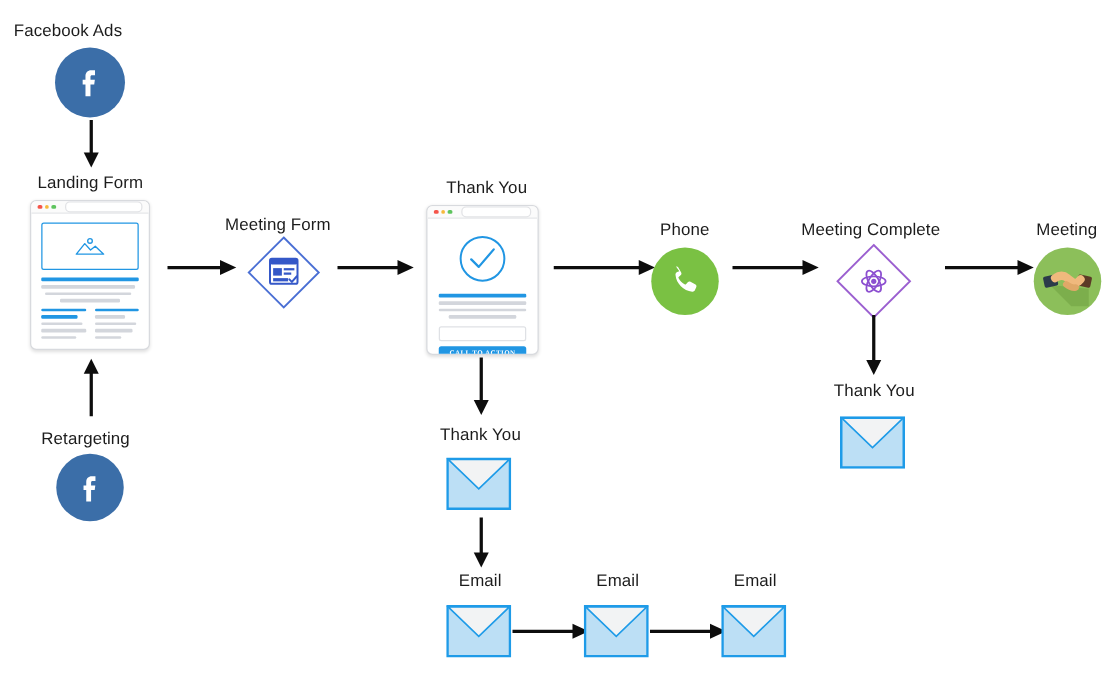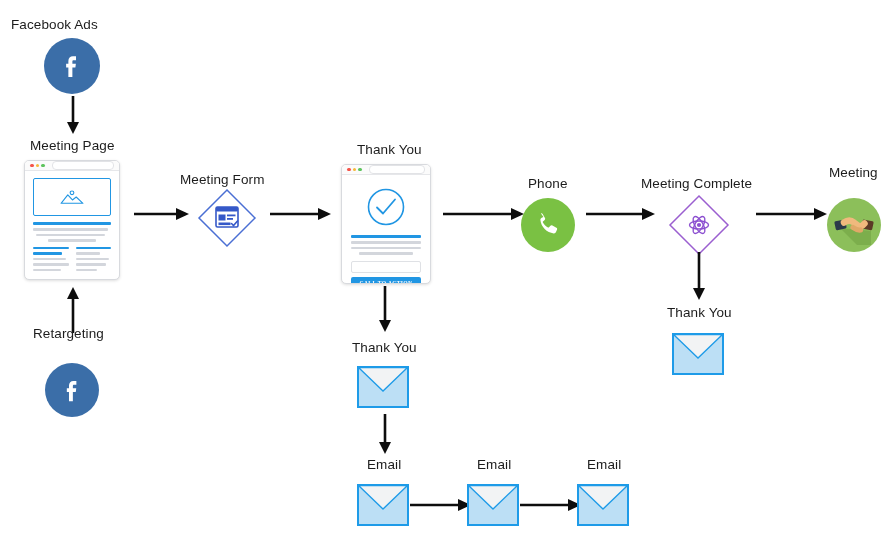--- a/index.html
+++ b/index.html
@@ -72,21 +72,21 @@
 
   <div class="arrow" style="left:64px;top:96px;">
     <svg width="18" height="40">
         <g>
       <line x1="9" y1="0" x2="9" y2="29" stroke="#0d0d0d" stroke-width="2.6"></line>
       <polygon points="9,38 3,26 15,26" fill="#0d0d0d"></polygon>
     </g>
       </svg>
   </div>
 
-  <div class="label" style="left:30px;top:139px;">Meeting Page</div>
+  <div class="label" style="left:30px;top:139px;">Landing Form</div>
 
   <div class="node browser" style="left:24px;top:160px;width:96px;height:120px;">
     <div class="bchrome">
       <span class="dot d1"></span>
       <span class="dot d2"></span>
       <span class="dot d3"></span>
       <span class="urlbar"></span>
     </div>
     <div class="bbody">
       <div class="imgbox">
@@ -222,42 +222,42 @@
 
   <div class="arrow" style="left:756px;top:205px;">
     <svg width="72" height="18">
         <g>
       <line x1="0" y1="9" x2="61" y2="9" stroke="#0d0d0d" stroke-width="2.6"></line>
       <polygon points="71,9 58,3 58,15" fill="#0d0d0d"></polygon>
     </g>
       </svg>
   </div>
 
-  <div class="label" style="left:829px;top:166px;">Meeting</div>
+  <div class="label" style="left:829px;top:177px;">Meeting</div>
 
   <div class="node circ" style="left:827px;top:198px;width:54px;height:54px;background:#8cbf5a;">
     <svg width="54" height="54" viewBox="0 0 54 54">
       <path d="M13 30 L30 47 L44 47 L44 33 Z" fill="#7cae4c"></path>
       <rect x="8" y="22.5" width="11" height="9" rx="1.4" fill="#2b3a4a" transform="rotate(-12 13 27)"></rect>
       <rect x="35" y="22.5" width="11" height="9" rx="1.4" fill="#5b3a26" transform="rotate(12 41 27)"></rect>
       <path d="M17 24.5 c3.5 -2.5 7 -2.5 10 0 l4 3 c1.5 1.2 3 1.2 4.5 0 l2 -2" fill="none" stroke="#f0b97d" stroke-width="6.5" stroke-linecap="round" stroke-linejoin="round"></path>
       <path d="M26 29.5 c2.5 1.8 5 3 7.5 2.5" fill="none" stroke="#e0a868" stroke-width="5.2" stroke-linecap="round"></path>
     </svg>
   </div>
 
   <div class="arrow" style="left:64px;top:286px;">
     <svg width="18" height="48">
         <g>
       <line x1="9" y1="47" x2="9" y2="10" stroke="#0d0d0d" stroke-width="2.6"></line>
       <polygon points="9,1 3,13 15,13" fill="#0d0d0d"></polygon>
     </g>
       </svg>
   </div>
 
-  <div class="label" style="left:33px;top:327px;">Retargeting</div>
+  <div class="label" style="left:33px;top:344px;">Retargeting</div>
 
   <div class="node fb" style="left:45px;top:363px;width:54px;height:54px;background:#3b6ea8;">
     <svg width="29" height="29" viewBox="0 0 24 24">
       <path fill="#ffffff" d="M15.2 4.2h-2.5c-2.1 0-3.6 1.5-3.6 3.7v2.3H7.3v3h1.8v7.6h3.2v-7.6h2.4l.4-3h-2.8V8.3c0-.6.3-1 1-1h1.9v-3.1z"></path>
     </svg>
   </div>
 
   <div class="arrow" style="left:376px;top:286px;">
     <svg width="18" height="48">
         <g>

